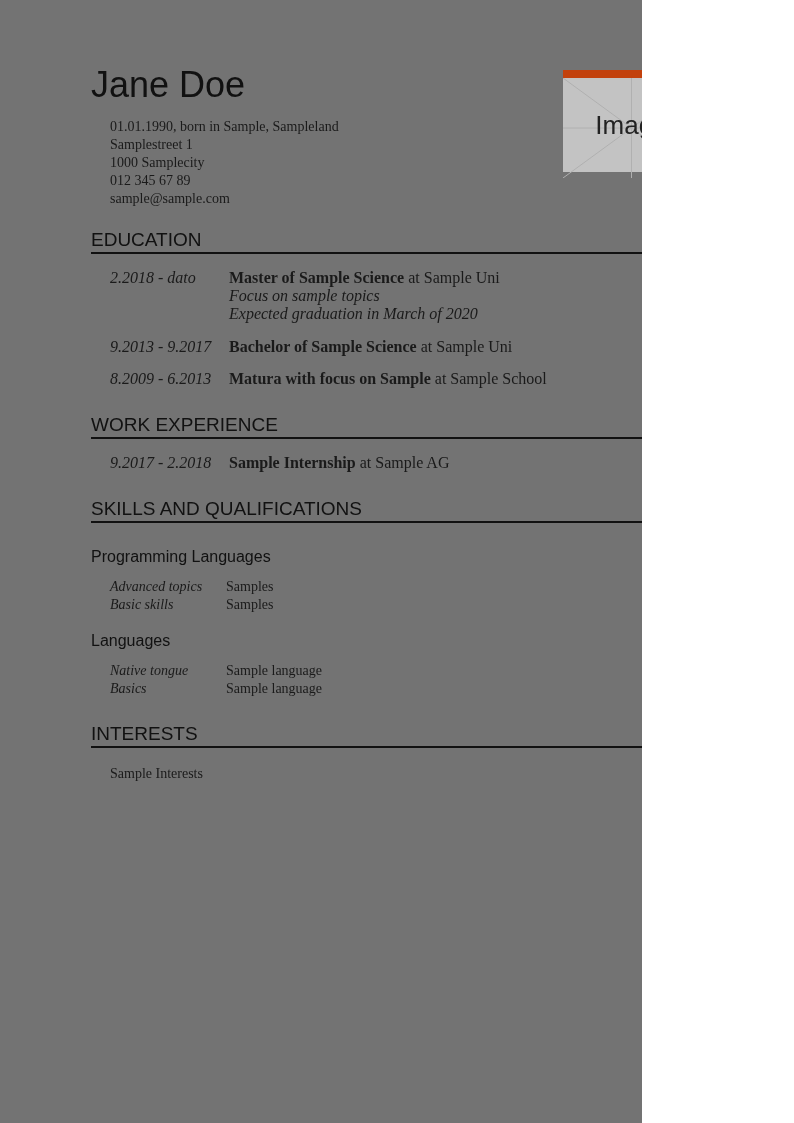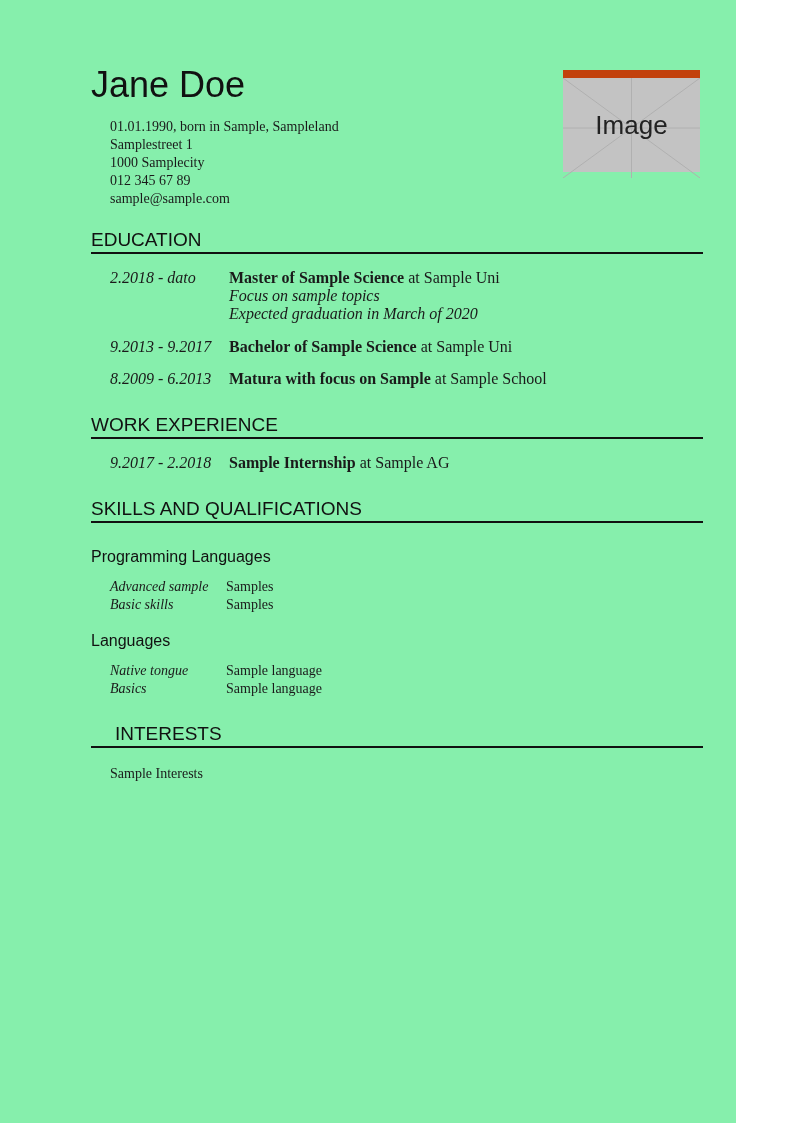--- a/index.html
+++ b/index.html
@@ -1,22 +1,22 @@
 <!DOCTYPE html>
 <html><head>
 <meta charset="utf-8">
 <style>
   * { margin: 0; padding: 0; box-sizing: border-box; }
   html, body { background: #ffffff; }
   body { font-family: "Liberation Serif", serif; color: #1a1a1a; }
   .page {
     position: relative;
-    width: 736px;
+    width: 642px;
     height: 1123px;
-    background: #86efac;
+    background: #737373;
     overflow: hidden;
   }
   .content {
     position: absolute;
     left: 91px;
     top: 0;
     width: 612px;
   }
   
   .name {
@@ -65,21 +65,21 @@
   }
   .rule {
     height: 2px;
     background: #111111;
     margin-top: 1px;
     border: none;
   }
   .sec-education .section-title { margin-top: 21px; }
   .sec-work .section-title      { margin-top: 26px; }
   .sec-skills .section-title    { margin-top: 26px; }
-  .sec-interests .section-title { margin-top: 25px; margin-left: 24px; }
+  .sec-interests .section-title { margin-top: 25px; }
   
   .entry { display: flex; margin-top: 15px; font-size: 16px; line-height: 18px; }
   .entry.tight { margin-top: 14px; }
   .entry-date {
     font-style: italic;
     padding-left: 19px;
     width: 138px;
     flex: 0 0 138px;
   }
   .entry-body { flex: 1 1 auto; }
@@ -177,21 +177,21 @@
       </div>
     </div>
 
     <div class="sec-skills">
       <h2 class="section-title">SKILLS AND QUALIFICATIONS</h2>
       <div class="rule"></div>
 
       <h3 class="subsection-title">Programming Languages</h3>
       <div class="skill-rows">
         <div class="skill-row">
-          <div class="skill-label">Advanced sample</div>
+          <div class="skill-label">Advanced topics</div>
           <div class="skill-value">Samples</div>
         </div>
         <div class="skill-row">
           <div class="skill-label">Basic skills</div>
           <div class="skill-value">Samples</div>
         </div>
       </div>
 
       <h3 class="subsection-title second">Languages</h3>
       <div class="skill-rows">

